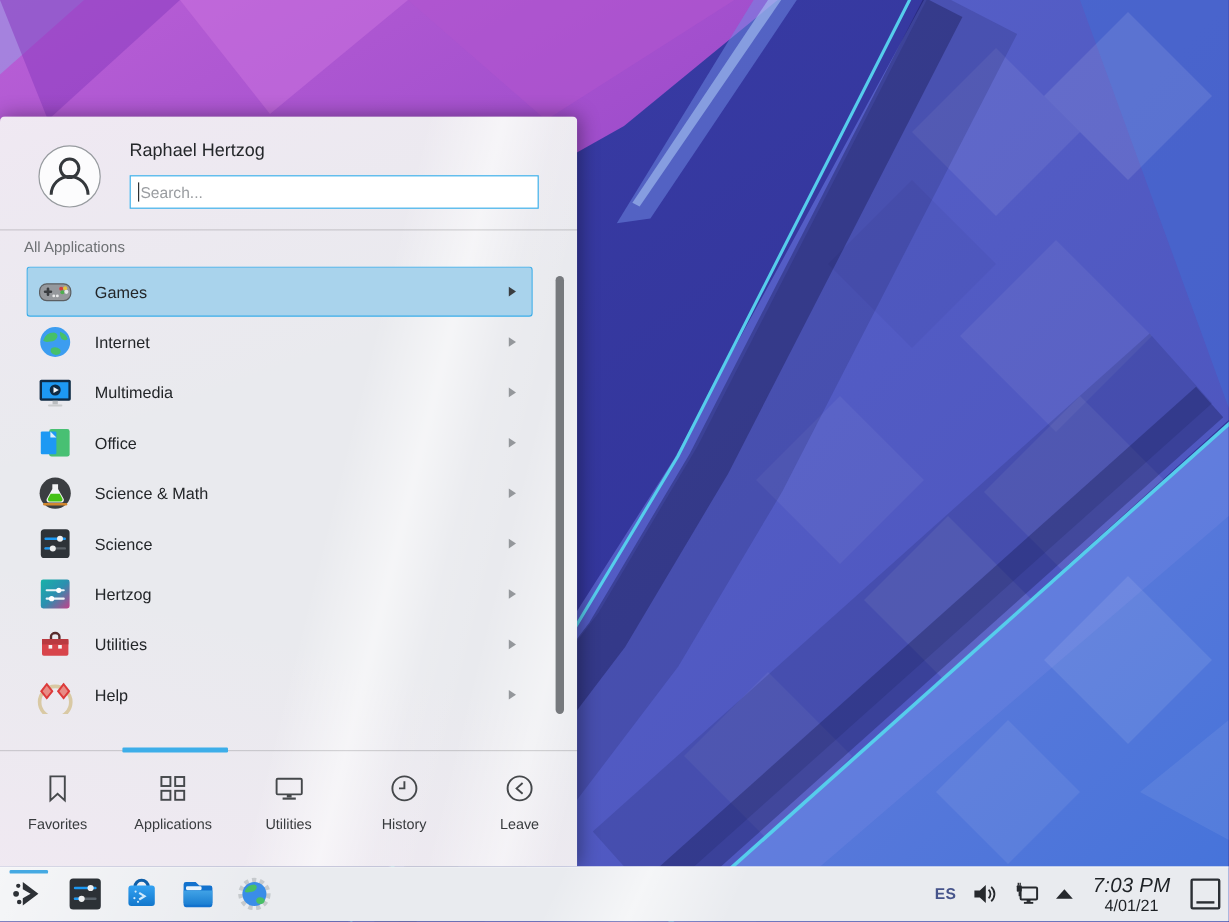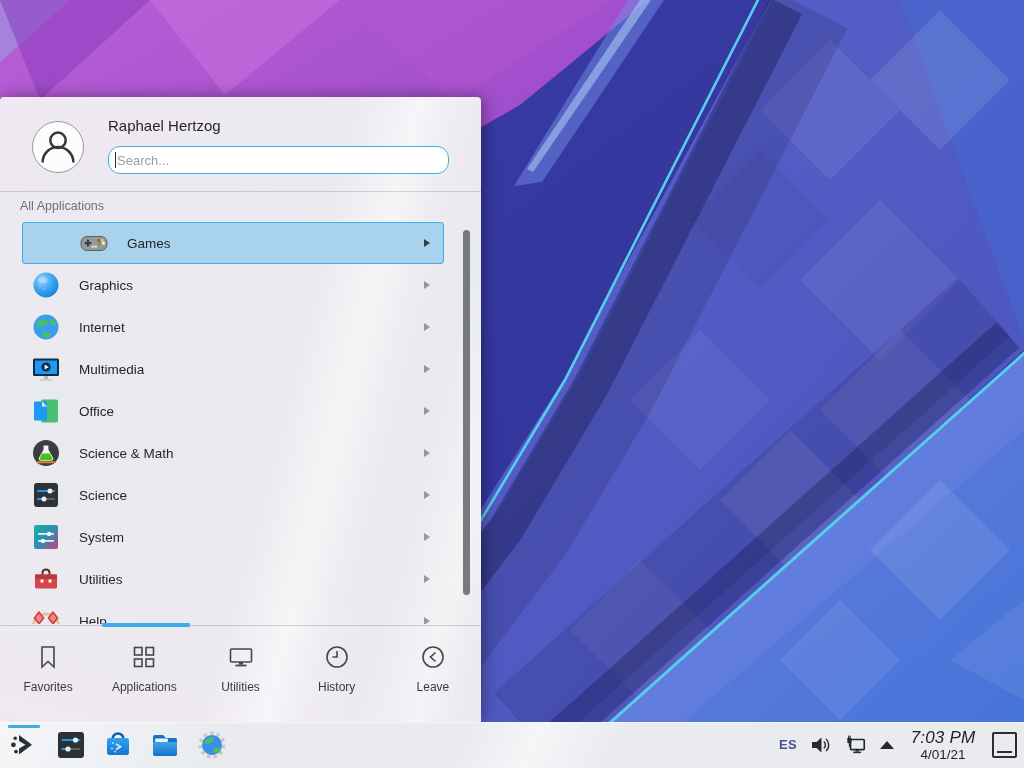--- a/index.html
+++ b/index.html
@@ -44,30 +44,30 @@
       linear-gradient(104deg, rgba(255,255,255,0) 80%, rgba(255,255,255,.45) 90%, rgba(255,255,255,0) 97%),
       linear-gradient(160deg, rgba(245,231,246,.55) 0%, rgba(236,237,241,0) 38%),
       linear-gradient(15deg,  rgba(244,232,244,.6) 0%, rgba(236,237,241,0) 34%),
       #e9eaee;
     box-shadow: 2px 0 16px rgba(0,0,0,.38);
   }
   .menu-header { position:absolute; left:0; top:0; width:100%; height:95px; border-bottom:1px solid rgba(0,0,0,.14); }
   .avatar { position:absolute; left:32px; top:24px; width:52px; height:52px; border-radius:50%; border:1px solid #979b9f; background:#fcfcfd; cursor:pointer; }
   .avatar svg { width:100%; height:100%; display:block; }
   .user-name { position:absolute; left:108px; top:20px; font-size:15px; color:#24272a; }
-  .search-wrap { position:absolute; left:108px; top:49px; width:341px; height:28px; background:#fff; border:1px solid #3daee9; border-radius:12px; }
+  .search-wrap { position:absolute; left:108px; top:49px; width:341px; height:28px; background:#fff; border:1px solid #3daee9; border-radius:0; }
   .search-wrap input { width:100%; height:100%; border:none; outline:none; background:transparent; font-family:"Liberation Sans",sans-serif; font-size:13px; color:#232629; padding-left:8px; }
   .search-wrap input::placeholder { color:#9a9da1; }
   .text-caret { position:absolute; left:6px; top:5px; width:1px; height:16px; background:#2c2f32; }
 
   .section-label { position:absolute; left:20px; top:102px; font-size:12.5px; color:#6e7174; }
 
   .app-list { position:absolute; left:22px; top:125px; width:422px; height:402px; overflow:hidden; }
   .app-item { height:42px; display:flex; align-items:center; border:1px solid transparent; border-radius:3px; cursor:pointer; }
-  .app-item.selected { background:#a9d3ec; border-color:#3daee9;padding-left:48px; }
+  .app-item.selected { background:#a9d3ec; border-color:#3daee9; }
   .app-icon { width:32px; height:32px; margin-left:7px; flex:none; }
   .app-icon svg { width:100%; height:100%; display:block; }
   .app-label { margin-left:17px; font-size:13.5px; color:#232629; }
   .app-arrow { margin-left:auto; margin-right:13px; width:0; height:0; border-top:4.5px solid transparent; border-bottom:4.5px solid transparent; border-left:6px solid #94979b; }
   .app-item.selected .app-arrow { border-left-color:#3a3d40; }
 
   .scroll-thumb { position:absolute; left:463px; top:133px; width:7px; height:365px; border-radius:4px; background:#76797d; cursor:pointer; }
 
   .footer-line { position:absolute; left:0; top:528px; width:100%; height:1px; background:rgba(0,0,0,.14); }
   .tab-indicator { position:absolute; left:102px; top:526px; width:88px; height:4px; background:#3daee9; border-radius:1px; }
@@ -178,39 +178,20 @@
           <circle cx="22" cy="16.6" r="1.7" fill="#4fae4f"></circle>
           <circle cx="25.3" cy="16.2" r="1.7" fill="#e8e9ea"></circle>
           <circle cx="14.8" cy="19.6" r="1.2" fill="#e8e9ea"></circle>
           <circle cx="17.8" cy="19.6" r="1.2" fill="#e8e9ea"></circle>
         </svg>
       </span>
       <span class="app-label">Games</span>
       <span class="app-arrow"></span>
     </div>
 
-    <div class="app-item">
-      <span class="app-icon">
-        <svg viewBox="0 0 32 32">
-          <defs>
-              <radialGradient id="ballG" cx=".35" cy=".3" r=".9">
-            <stop offset="0" stop-color="#8fd0fa"></stop>
-                <stop offset=".55" stop-color="#2f9df0"></stop>
-                <stop offset="1" stop-color="#1272c4"></stop>
-          </radialGradient>
-            </defs>
-          <circle cx="16" cy="16" r="12.5" fill="url(#ballG)"></circle>
-          <ellipse cx="12.5" cy="11" rx="5" ry="3.4" fill="#ffffff" opacity=".3"></ellipse>
-          <circle cx="10" cy="17" r=".8" fill="#bfe3fb" opacity=".8"></circle>
-          <circle cx="14" cy="20" r=".8" fill="#bfe3fb" opacity=".8"></circle>
-        </svg>
-      </span>
-      <span class="app-label">Graphics</span>
-      <span class="app-arrow"></span>
-    </div>
 
     <div class="app-item">
       <span class="app-icon">
         <svg viewBox="0 0 32 32">
           <circle cx="16" cy="16" r="12.5" fill="#3c9df0"></circle>
           <path d="M6 15 q2 -7 9 -7 q4 1 2.5 4.5 q-1.5 3 -5.5 3 q-4 1 -6 -0.5z" fill="#46c06a"></path>
           <path d="M20 7.5 q5 1.5 6.5 6 q-2 2 -4.5 0.5 q-2.5 -2 -2 -6.5z" fill="#46c06a"></path>
           <path d="M13 21 q4 -1.5 7 1 q1.5 3 -1.5 4.5 q-4 1 -6 -2 q-1 -2 0.5 -3.5z" fill="#46c06a"></path>
         </svg>
       </span>
@@ -284,21 +265,21 @@
                 <stop offset="1" stop-color="#c2428a"></stop>
           </linearGradient>
             </defs>
           <rect x="4" y="4" width="24" height="24" rx="2" fill="url(#sysG)"></rect>
           <rect x="8" y="12" width="16" height="1.8" rx=".9" fill="#ffffff" opacity=".9"></rect>
           <circle cx="19" cy="12.9" r="2.2" fill="#ffffff"></circle>
           <rect x="8" y="19" width="16" height="1.8" rx=".9" fill="#ffffff" opacity=".9"></rect>
           <circle cx="13" cy="19.9" r="2.2" fill="#ffffff"></circle>
         </svg>
       </span>
-      <span class="app-label">System</span>
+      <span class="app-label">Hertzog</span>
       <span class="app-arrow"></span>
     </div>
 
     <div class="app-item">
       <span class="app-icon">
         <svg viewBox="0 0 32 32">
           <path d="M12.5 12 v-2.5 a3.5 3 0 0 1 7 0 V12" fill="none" stroke="#5a2c2c" stroke-width="2"></path>
           <rect x="5" y="11.5" width="22" height="14" rx="1.5" fill="#d8454b"></rect>
           <rect x="5" y="11.5" width="22" height="4.5" fill="#b93a40"></rect>
           <rect x="10.5" y="16.5" width="3" height="3" fill="#f4f5f6"></rect>

